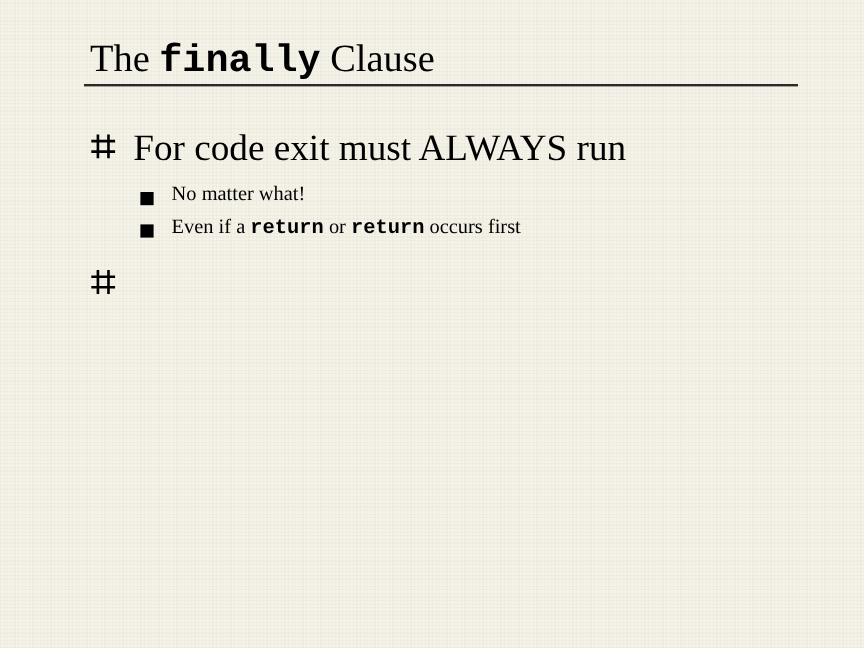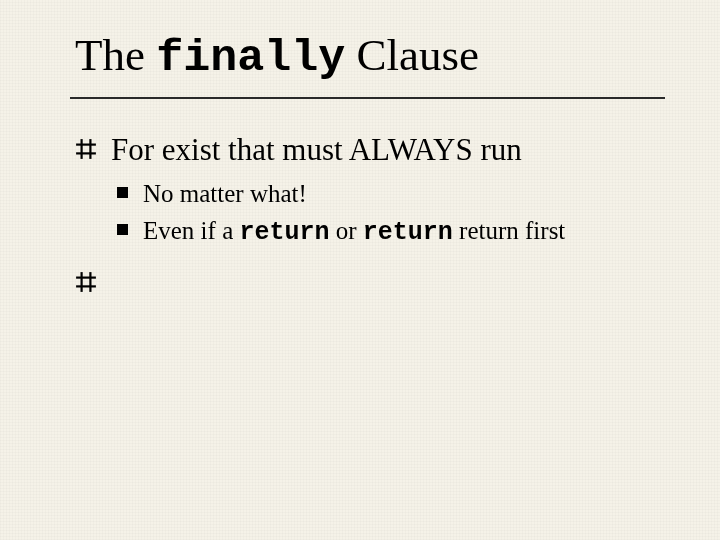--- a/index.html
+++ b/index.html
@@ -18,22 +18,21 @@
     color: #000;
     position: relative;
   }
   .slide {
     padding: 30px 40px 30px 75px;
     box-sizing: border-box;
     width: 720px;
     height: 540px;
   }
   .title {
-    font-size: 45px;
-    margin-bottom: 12px;
+    font-size: 32px;
     line-height: 1.15;
   }
   .title .mono {
     font-family: "Courier New", Courier, monospace;
     font-weight: bold;
   }
   .underline {
     border-bottom: 2.5px solid #2a2a2a;
     width: 595px;
     margin-bottom: 32px;
@@ -41,21 +40,21 @@
   }
   .level1 {
     font-size: 31px;
     margin-bottom: 10px;
     margin-top: 16px;
     position: relative;
     padding-left: 36px;
     line-height: 1.2;
   }
   .level2 {
-    font-size: 25px;
+    font-size: 17px;
     margin-top: 6px;
     margin-bottom: 6px;
     position: relative;
     padding-left: 68px;
     line-height: 1.25;
     padding-right: 20px;
   }
   .mono-inline {
     font-family: Liberation Mono, monospace;
     font-weight: bold;
@@ -96,23 +95,23 @@
   <div id="content">
       <div class="level1"><span class="bullet-cross">
           <svg viewBox="0 0 20 20">
             <g stroke="#000" stroke-width="2">
               <line x1="6" y1="1" x2="6" y2="19"></line>
               <line x1="14" y1="1" x2="14" y2="19"></line>
               <line x1="1" y1="6" x2="19" y2="6"></line>
               <line x1="1" y1="14" x2="19" y2="14"></line>
             </g>
           </svg>
-        </span><span>For exist that must ALWAYS run</span></div>
+        </span><span>For code exit must ALWAYS run</span></div>
       <div class="level2"><span class="bullet-square"></span><span>No matter what!</span></div>
-      <div class="level2"><span class="bullet-square"></span><span>Even if a </span><span class="mono-inline">return</span><span> or </span><span class="mono-inline">return</span><span> return first</span></div>
+      <div class="level2"><span class="bullet-square"></span><span>Even if a </span><span class="mono-inline">return</span><span> or </span><span class="mono-inline">return</span><span> occurs first</span></div>
       <div class="level1"><span class="bullet-cross">
           <svg viewBox="0 0 20 20">
             <g stroke="#000" stroke-width="2">
               <line x1="6" y1="1" x2="6" y2="19"></line>
               <line x1="14" y1="1" x2="14" y2="19"></line>
               <line x1="1" y1="6" x2="19" y2="6"></line>
               <line x1="1" y1="14" x2="19" y2="14"></line>
             </g>
           </svg>
         </span></div>

